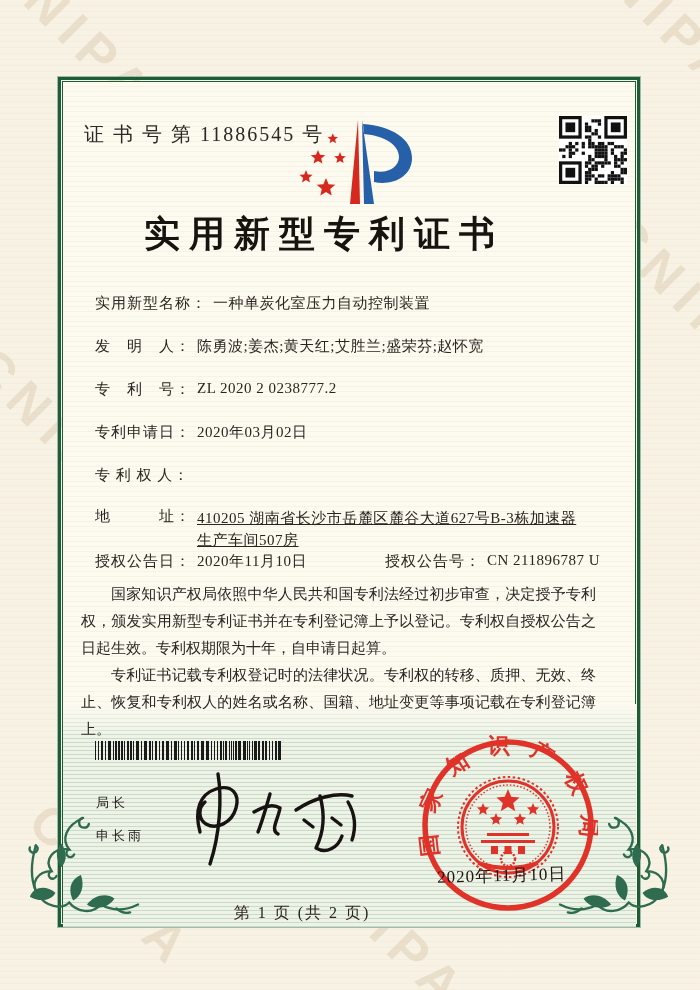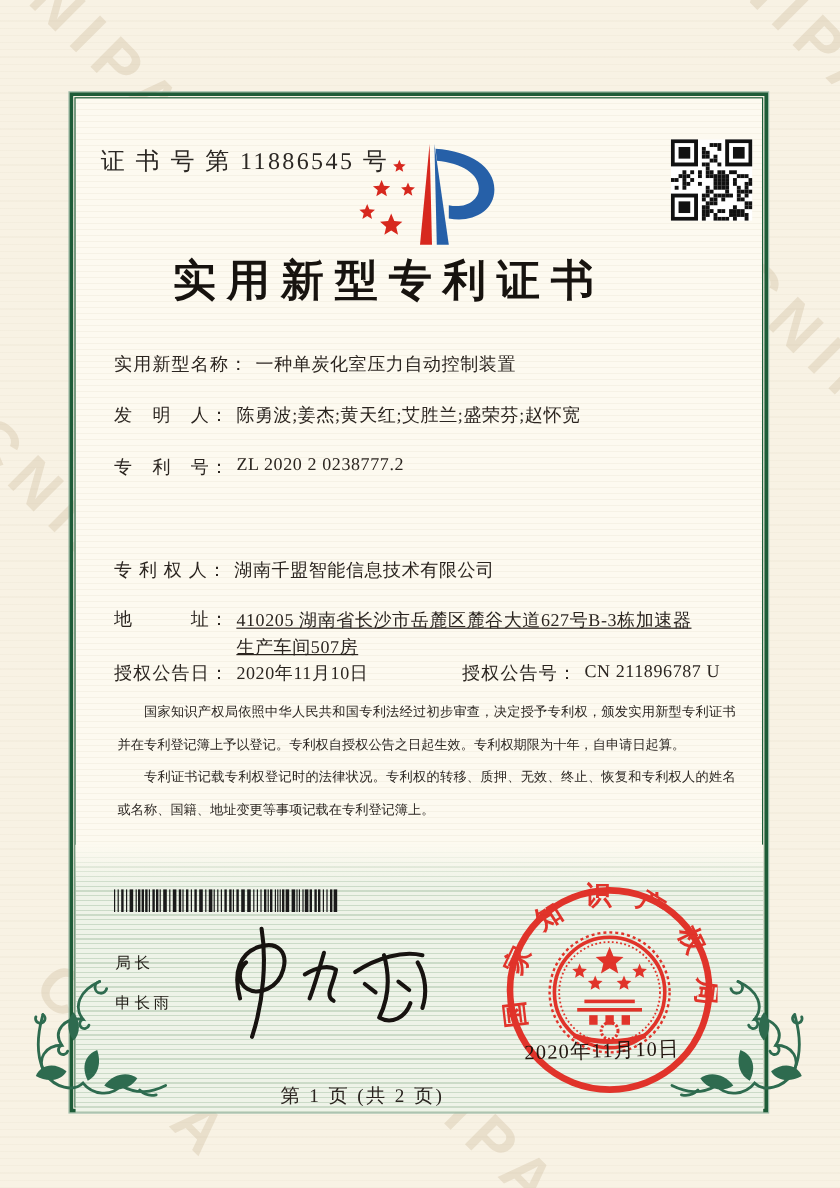--- a/index.html
+++ b/index.html
@@ -53,22 +53,22 @@
     font-size:36px;font-weight:bold;letter-spacing:9px;color:#17130f;
   }
   
   .row{position:absolute;left:95px;width:514px;font-size:15px;color:#2b2520;display:flex;}
   .row .lbl{white-space:pre;letter-spacing:1px;}
   .row .val{margin-left:6px;letter-spacing:0.5px;}
   .addr .val div{line-height:22px;text-decoration:underline;}
   .grant2{position:absolute;left:290px;top:0;display:flex;}
   
   .body-text{
-    position:absolute;left:98px;top:581px;width:515px;
-    font-size:11px;line-height:27px;color:#2b2622;text-align:justify;
+    position:absolute;left:81px;top:581px;width:515px;
+    font-size:15px;line-height:27px;color:#2b2622;text-align:justify;
   }
   .body-text p{margin:0;text-indent:2em;}
   
   .barcode{position:absolute;left:95px;top:741px;}
   .sig-label{position:absolute;left:96px;font-size:13px;letter-spacing:3px;color:#232019;
              font-family:Liberation Mono, monospace;}
   .sig-svg{position:absolute;left:178px;top:768px;}
   .seal{position:absolute;left:418px;top:735px;}
   .seal-date{
     position:absolute;left:437px;top:864px;font-size:17px;letter-spacing:1px;
@@ -300,23 +300,26 @@
     <span class="val">一种单炭化室压力自动控制装置</span>
   </div>
   <div class="row" style="top:337px">
     <span class="lbl">发　明　人：</span>
     <span class="val">陈勇波;姜杰;黄天红;艾胜兰;盛荣芬;赵怀宽</span>
   </div>
   <div class="row" style="top:380px">
     <span class="lbl">专　利　号：</span>
     <span class="val">ZL 2020 2 0238777.2</span>
   </div>
+  <div class="row" style="top:423px">
+    <span class="lbl">专利申请日：</span>
+    <span class="val">2020年03月02日</span>
+  </div>
   <div class="row" style="top:466px">
     <span class="lbl">专 利 权 人：</span>
-    <span class="val">湖南千盟智能信息技术有限公司</span>
   </div>
   <div class="row addr" style="top:507px">
     <span class="lbl">地　　　址：</span>
     <span class="val">
       <div>410205 湖南省长沙市岳麓区麓谷大道627号B-3栋加速器</div>
       <div>生产车间507房</div>
     </span>
   </div>
   <div class="row" style="top:552px">
     <span class="lbl">授权公告日：</span>

